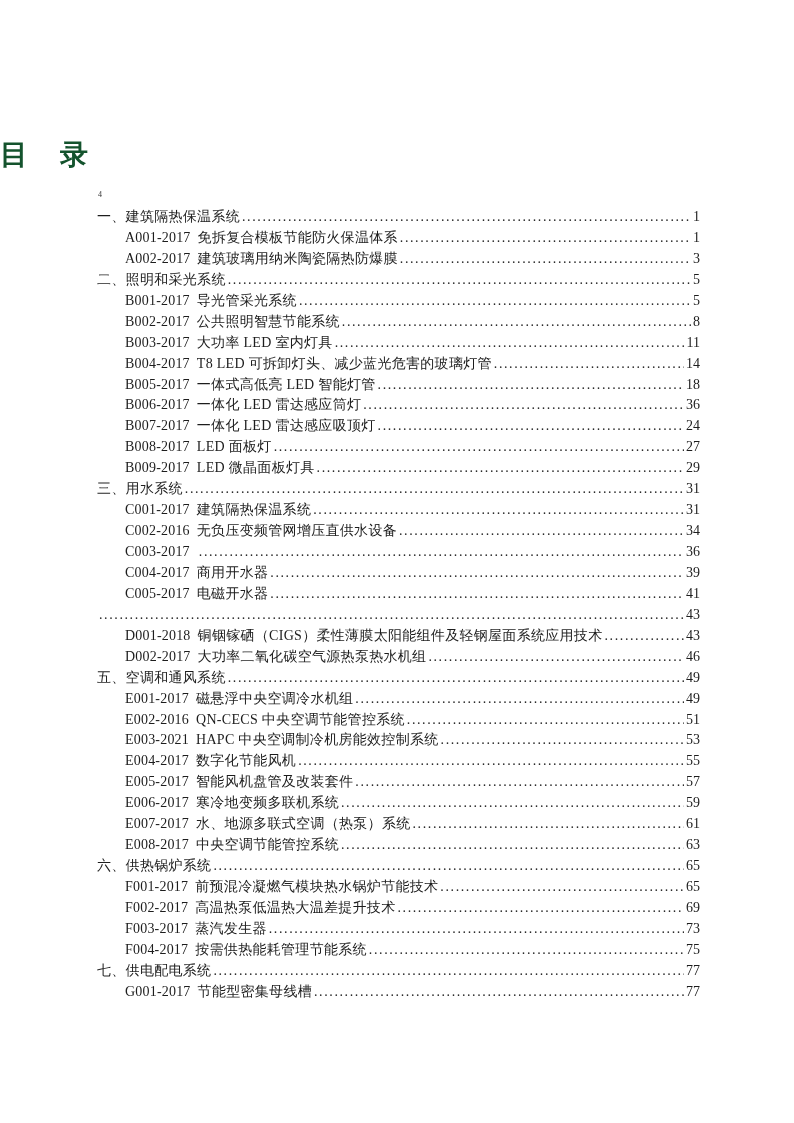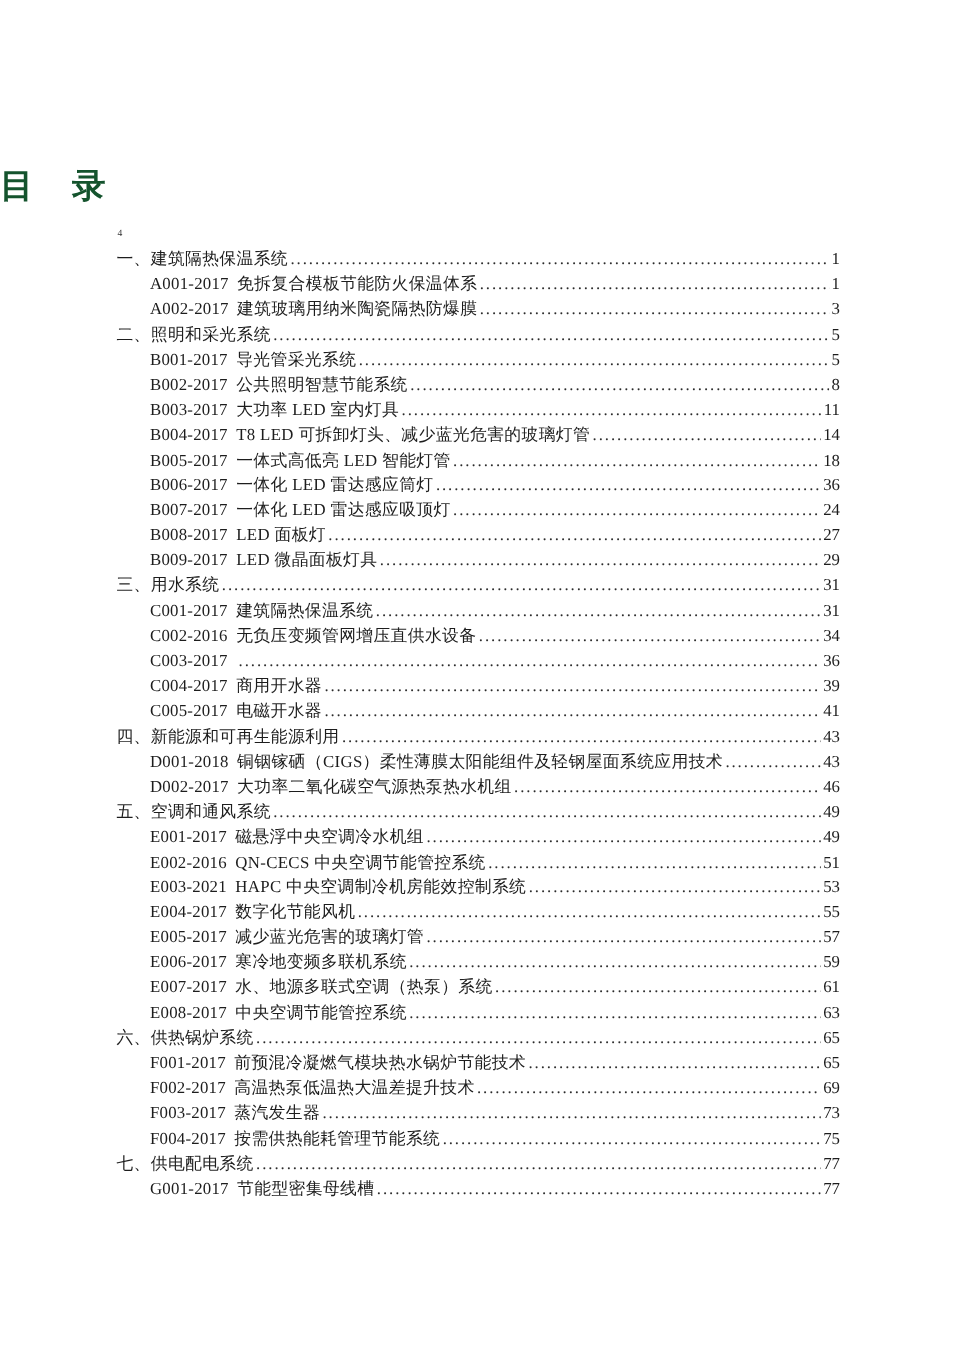--- a/index.html
+++ b/index.html
@@ -192,21 +192,20 @@
     <span class="entry-page">39</span>
   </div>
       <div class="toc-row level-2">
     <span class="entry-code">C005-2017</span>
     <span class="entry-title">电磁开水器</span>
     <span class="dot-leader">....................................................................................................................................................................................................................................................................</span>
     <span class="entry-page">41</span>
   </div>
       <div class="toc-row level-1">
 
-    <span class="entry-title">四、新能源和可再生能源利用</span>
     <span class="dot-leader">....................................................................................................................................................................................................................................................................</span>
     <span class="entry-page">43</span>
   </div>
       <div class="toc-row level-2">
     <span class="entry-code">D001-2018</span>
     <span class="entry-title">铜铟镓硒（CIGS）柔性薄膜太阳能组件及轻钢屋面系统应用技术</span>
     <span class="dot-leader">....................................................................................................................................................................................................................................................................</span>
     <span class="entry-page">43</span>
   </div>
       <div class="toc-row level-2">
@@ -240,21 +239,21 @@
     <span class="entry-page">53</span>
   </div>
       <div class="toc-row level-2">
     <span class="entry-code">E004-2017</span>
     <span class="entry-title">数字化节能风机</span>
     <span class="dot-leader">....................................................................................................................................................................................................................................................................</span>
     <span class="entry-page">55</span>
   </div>
       <div class="toc-row level-2">
     <span class="entry-code">E005-2017</span>
-    <span class="entry-title">减少蓝光危害的玻璃灯管</span>
+    <span class="entry-title">智能风机盘管及改装套件</span>
     <span class="dot-leader">....................................................................................................................................................................................................................................................................</span>
     <span class="entry-page">57</span>
   </div>
       <div class="toc-row level-2">
     <span class="entry-code">E006-2017</span>
     <span class="entry-title">寒冷地变频多联机系统</span>
     <span class="dot-leader">....................................................................................................................................................................................................................................................................</span>
     <span class="entry-page">59</span>
   </div>
       <div class="toc-row level-2">

